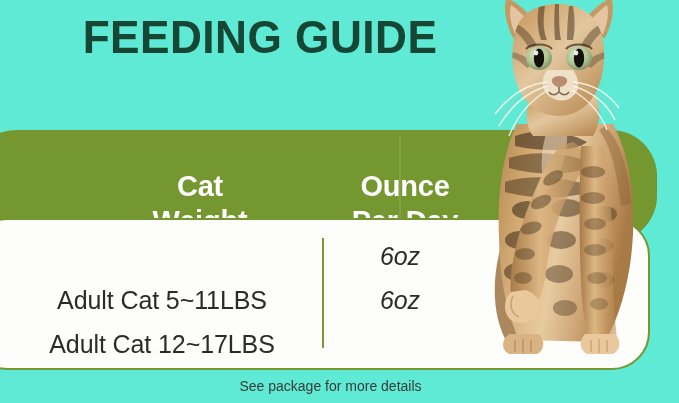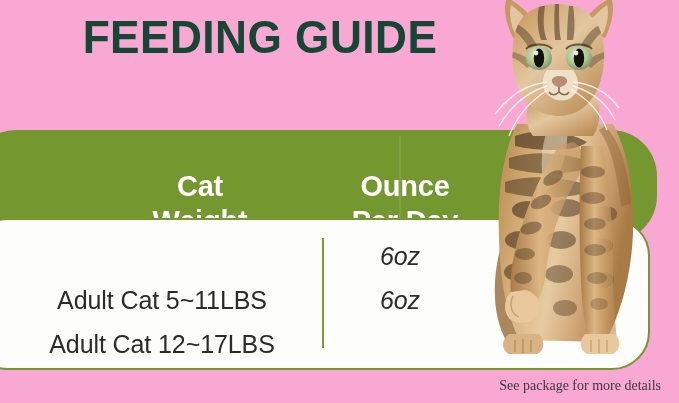--- a/index.html
+++ b/index.html
@@ -4,21 +4,21 @@
 <style>
   html, body {
     margin: 0;
     padding: 0;
     background: #ffffff;
   }
   #page {
     position: relative;
     width: 679px;
     height: 403px;
-    background: #f9a8d4;
+    background: #5eead4;
     overflow: hidden;
     font-family: "Liberation Sans", sans-serif;
   }
 
   
   #title {
     position: absolute;
     left: 0;
     top: 8px;
     width: 520px;
@@ -126,23 +126,23 @@
     width: 152px;
     font-style: italic;
   }
 
   
   #footnote {
     position: absolute;
     left: 0;
     top: 377px;
     width: 661px;
-    text-align: right;
+    text-align: center;
     color: #3a3a3a;
-    font-family: Liberation Serif, serif;
+    font-family: Liberation Sans, sans-serif;
     font-size: 14px;
     line-height: 18px;
     white-space: nowrap;
   }
 
   
   #cat-photo {
     position: absolute;
     left: 455px;
     top: -4px;

